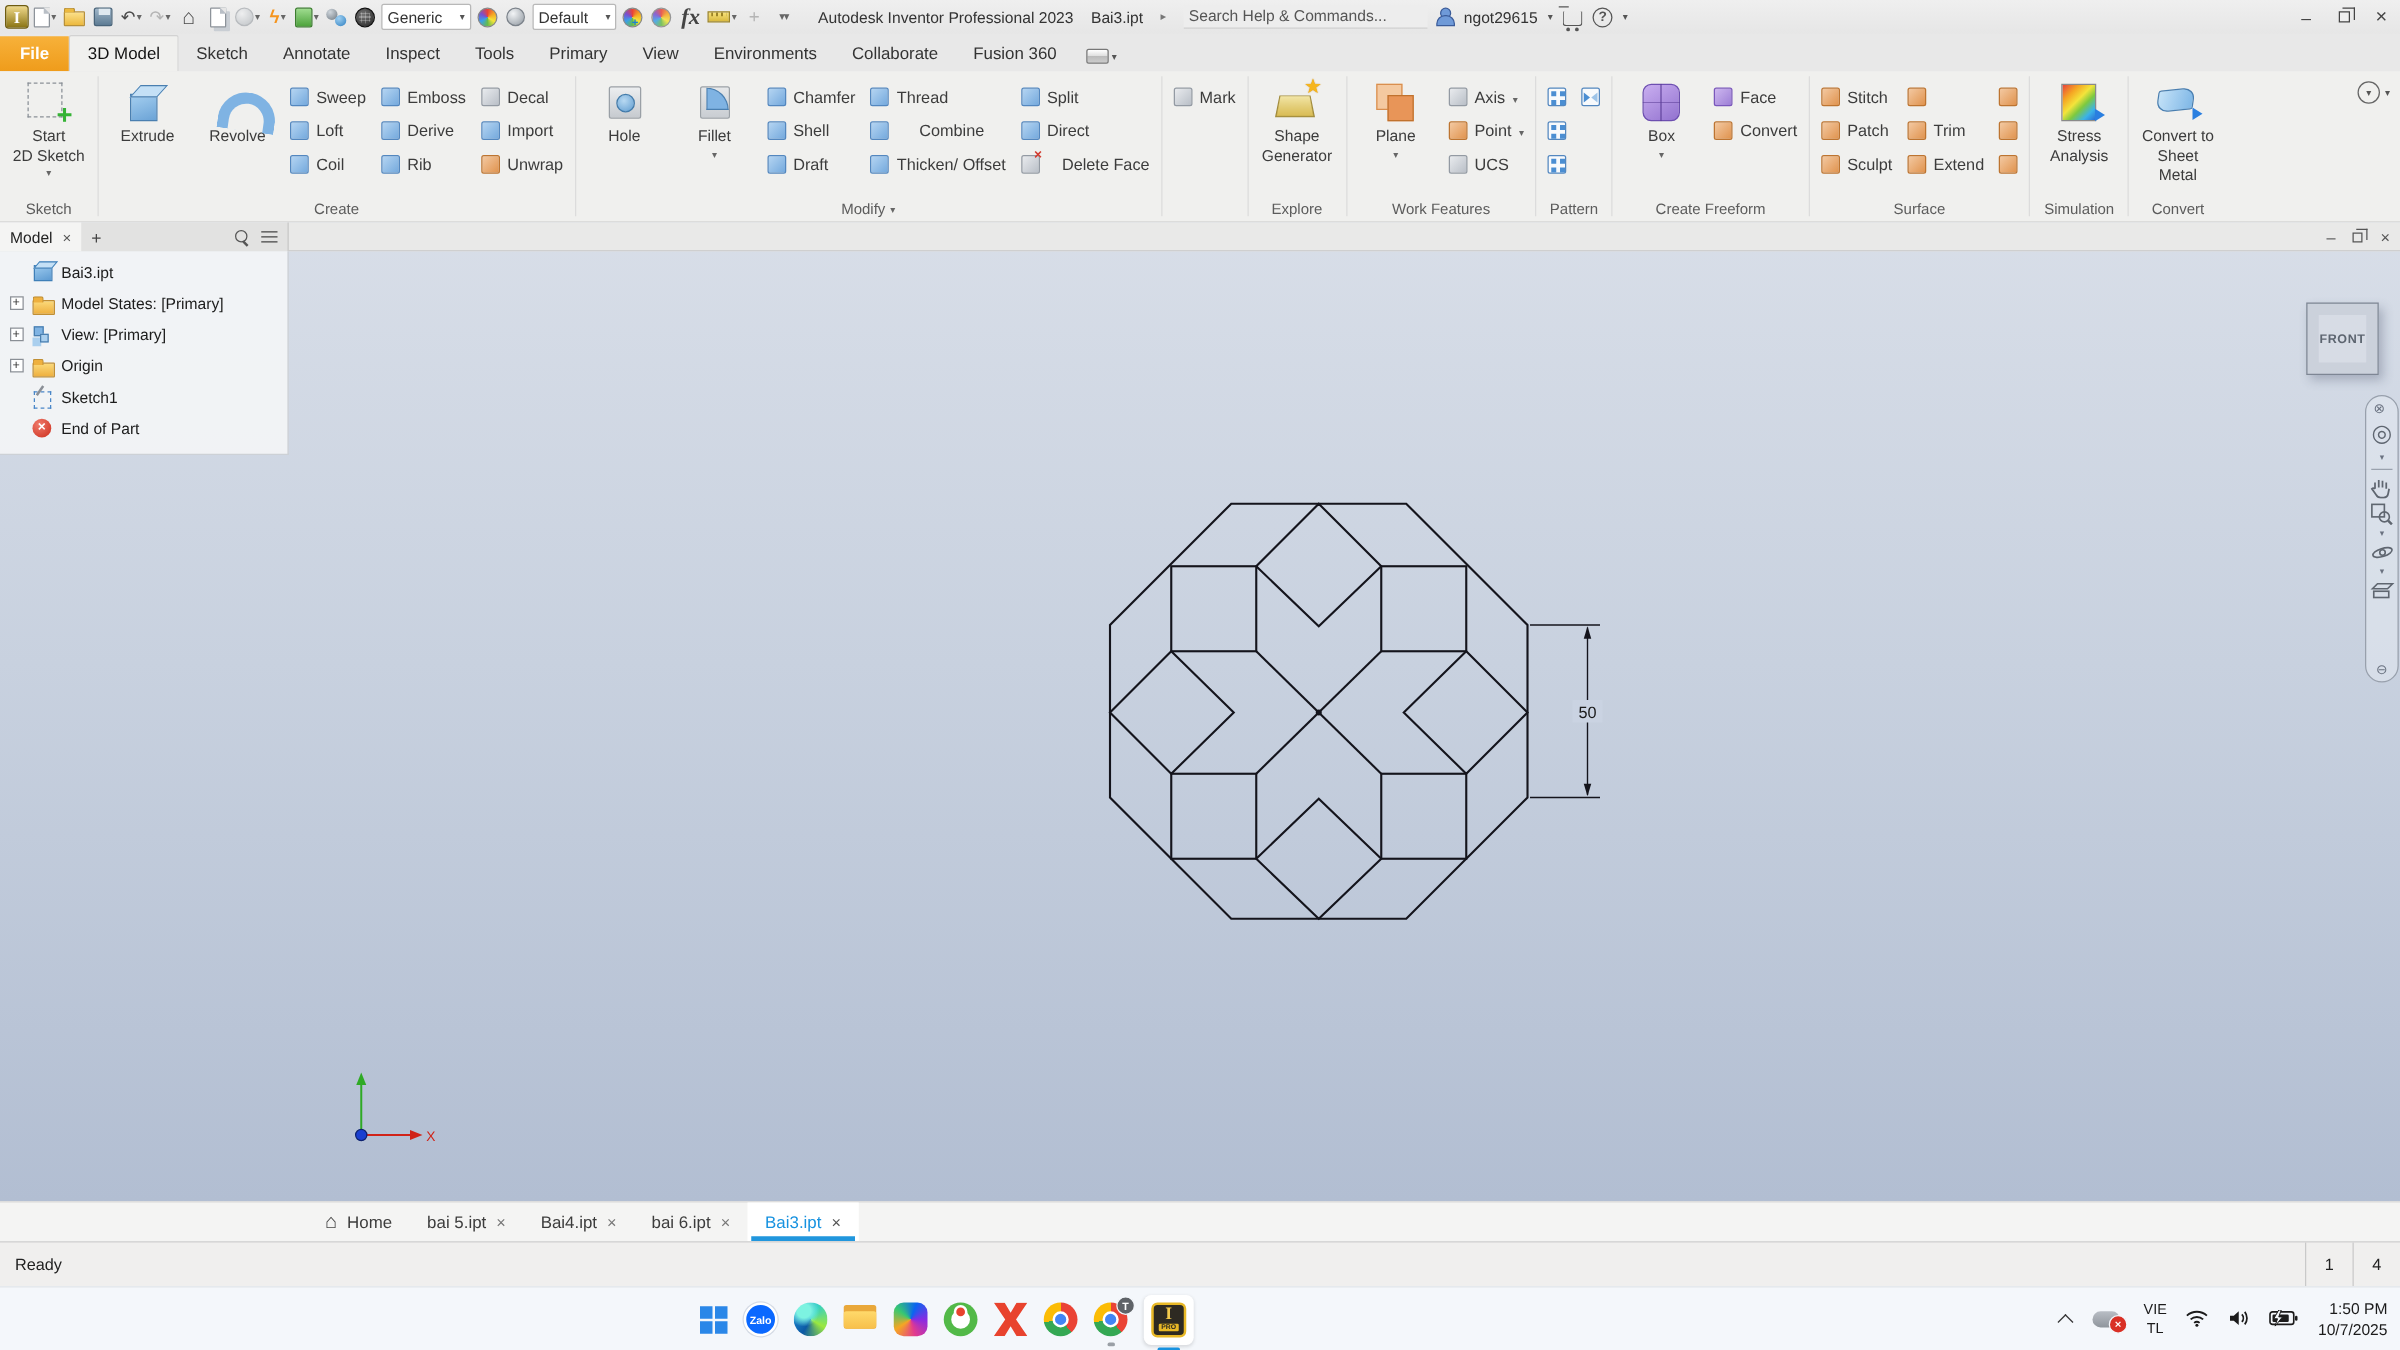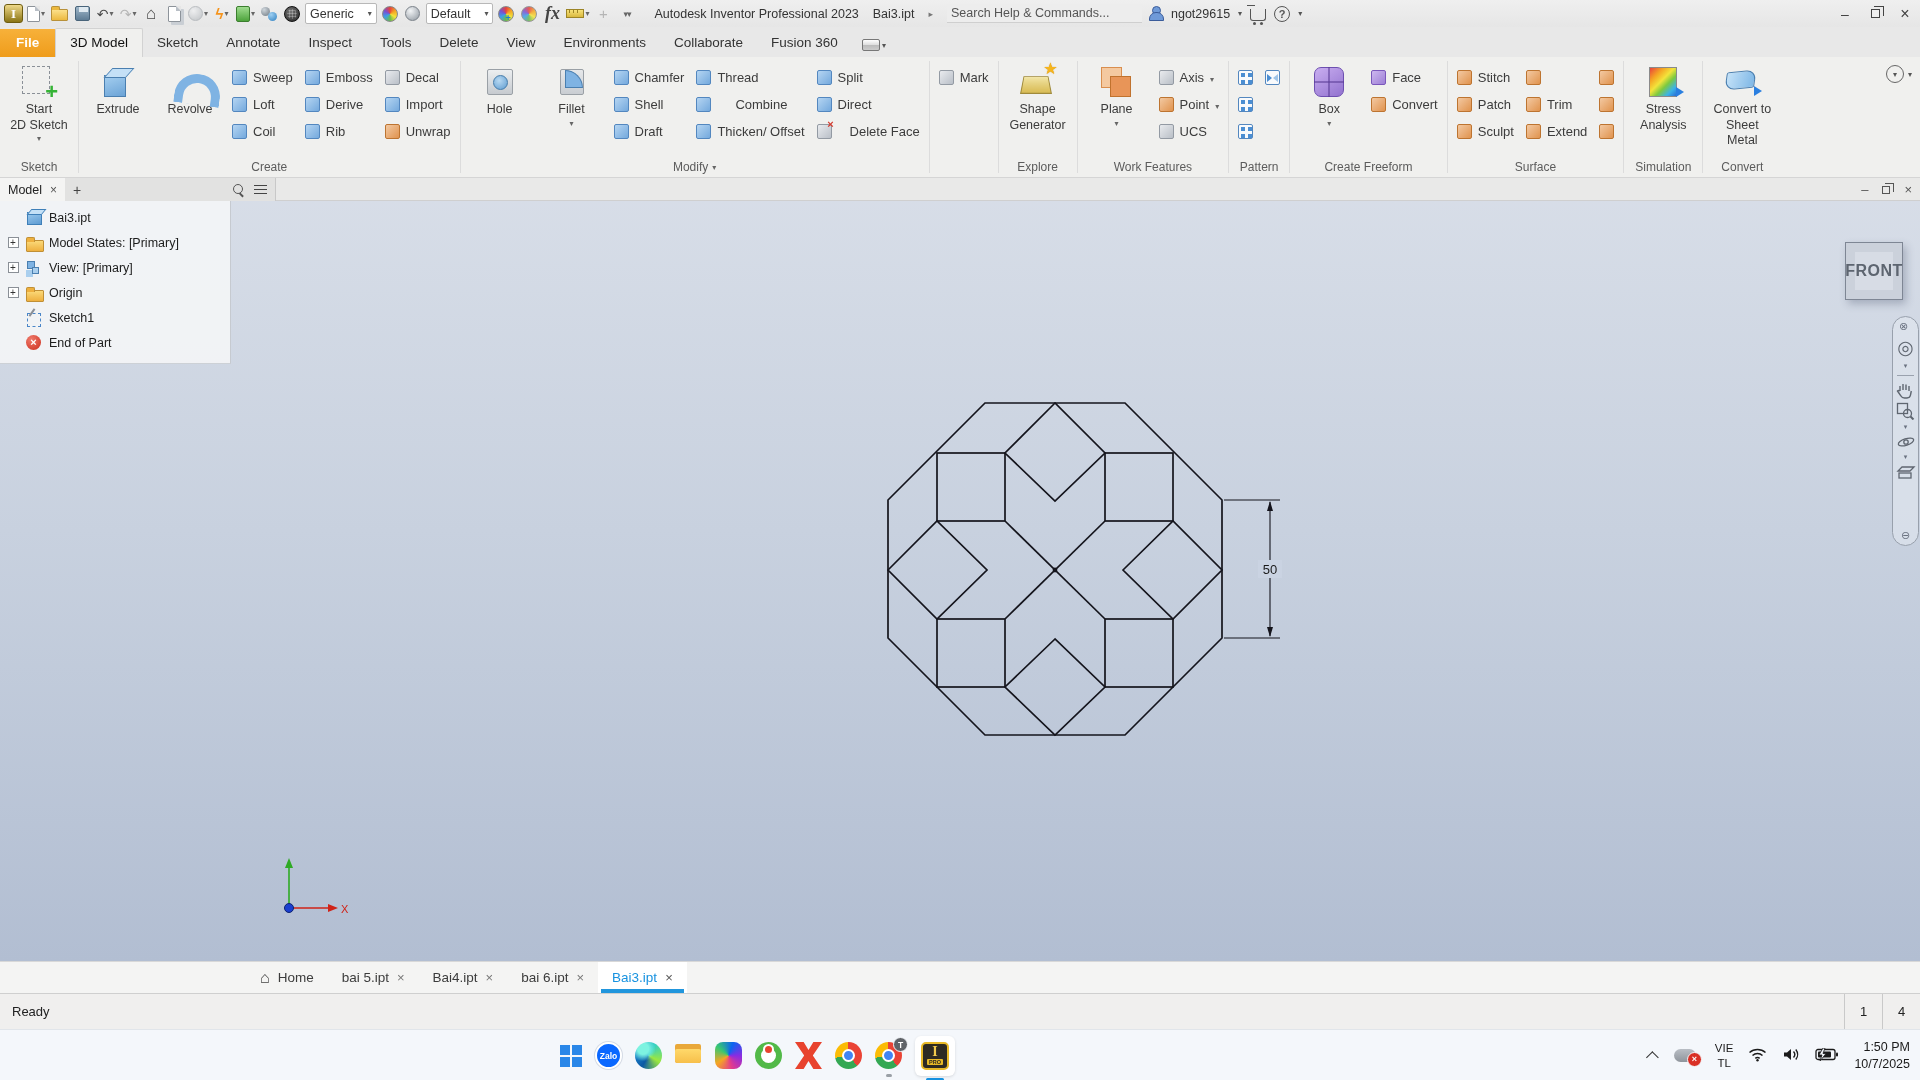--- a/index.html
+++ b/index.html
@@ -105,21 +105,21 @@
   .bi-stress::before { content:""; position:absolute; inset:2px 4px; background:linear-gradient(135deg,#e8423c 0%,#f5a623 25%,#f3e43b 45%,#7dc93f 62%,#3bb3e8 82%,#2a6fd6 100%); border:1px solid #8a8a8a; }
   .bi-stress::after { content:""; position:absolute; right:-3px; bottom:2px; border-style:solid; border-width:5px 0 5px 8px; border-color:transparent transparent transparent #2a7fe0; }
   .bi-convertsm::before { content:""; position:absolute; left:2px; top:6px; width:27px; height:16px; background:linear-gradient(100deg,#c4e2f8,#7fb7e6); border:1px solid #4a7fb0; border-radius:2px 10px 2px 10px; transform:skewX(-14deg) rotate(-6deg); }
   .bi-convertsm::after { content:""; position:absolute; right:-2px; bottom:3px; border-style:solid; border-width:5px 0 5px 8px; border-color:transparent transparent transparent #2a7fe0; }
   #ribbon-collapse { display:flex; align-items:flex-start; gap:4px; padding:8px 8px 0 4px; margin-left:auto; color:#555; }
   .circ-dd { width:18px; height:18px; border:1.2px solid #666; border-radius:50%; display:flex; align-items:center; justify-content:center; font-size:8px; color:#555; }
 
   
   #canvas { position:absolute; left:0; top:178px; width:1920px; height:783px; background:linear-gradient(#d8dee8,#c8d1df 45%,#b2bed2); }
   #docstrip { position:absolute; left:0; top:0; width:1920px; height:23px; background:#e9e9e8; border-bottom:1px solid #cfcfcf; }
-  #browser-tabs { position:absolute; left:0; top:0; width:276px; height:23px; display:flex; align-items:center; background:#e2e2e1; border-right:1px solid #c8c8c8; }
+  #browser-tabs { position:absolute; left:0; top:0; width:231px; height:23px; display:flex; align-items:center; background:#e2e2e1; border-right:1px solid #c8c8c8; }
   #browser-model-tab { height:23px; display:flex; align-items:center; gap:8px; background:#f4f4f3; padding:0 8px; font-size:12.5px; color:#222; }
   #browser-model-tab .x { color:#555; font-size:12px; }
   #browser-add { color:#444; font-size:14px; padding:0 8px; }
   #browser-tools { margin-left:auto; display:flex; align-items:center; gap:10px; padding-right:8px; }
   .mag { width:11px; height:11px; position:relative; }
   .mag::before{content:"";position:absolute;left:0;top:0;width:8px;height:8px;border:1.5px solid #555;border-radius:50%;}
   .mag::after{content:"";position:absolute;right:0;bottom:0;width:5px;height:1.5px;background:#555;transform:rotate(45deg);}
   .hamb { width:13px; height:9px; border-top:1.5px solid #444; border-bottom:1.5px solid #444; position:relative; }
   .hamb::before{content:"";position:absolute;left:0;top:2.5px;width:13px;height:1.5px;background:#444;}
   #strip-controls { position:absolute; right:4px; top:0; height:23px; display:flex; align-items:center; gap:14px; padding-right:4px; color:#555; }
@@ -138,21 +138,21 @@
   .t-folder::after { content:""; position:absolute; left:0; top:3px; width:7px; height:4px; background:#eeb03f; border:1px solid #c08f35; border-bottom:none; border-radius:2px 2px 0 0; }
   .t-view::before { content:""; position:absolute; left:1px; top:2px; width:6px; height:6px; background:#7fb3e3; border:1px solid #4a7fb0; }
   .t-view::after { content:""; position:absolute; left:6px; top:8px; width:5px; height:5px; background:#aacfee; border:1px solid #4a7fb0; box-shadow:-6px 3px 0 #aacfee; }
   .t-sketch::before { content:""; position:absolute; left:1px; top:4px; width:12px; height:12px; border:1.3px dashed #4a86c8; }
   .t-sketch::after { content:""; position:absolute; left:5px; top:-1px; width:2px; height:9px; background:#8a8f96; transform:rotate(35deg); }
   .t-end::before { content:"×"; position:absolute; left:0; top:1px; width:15px; height:15px; border-radius:50%; background:radial-gradient(circle at 35% 30%,#ef7a6b,#cc2d1c); color:#fff; font-weight:bold; font-size:11px; text-align:center; line-height:14px; }
 
   
   #viewcube { position:absolute; left:1845px; top:64px; width:58px; height:58px; background:rgba(201,207,217,.88); border:1.5px solid #7e8694; box-shadow:3px 4px 8px rgba(60,70,95,.3); display:flex; align-items:center; justify-content:center; }
   #viewcube .inner { position:absolute; inset:9px; background:rgba(226,230,237,.55); }
-  #viewcube .lbl { position:relative; font-size:16px; font-weight:bold; color:#5d6570; letter-spacing:.5px; }
+  #viewcube .lbl { position:relative; font-size:10px; font-weight:bold; color:#5d6570; letter-spacing:.5px; }
 
   
   #navbar { position:absolute; left:1892px; top:138px; width:27px; height:230px; border:1px solid #98a0ac; border-radius:14px; background:rgba(228,233,241,.55); display:flex; flex-direction:column; align-items:center; padding:3px 0; gap:3px; color:#5f6670; }
   #navbar .nv { display:flex; align-items:center; justify-content:center; width:21px; }
   #navbar .dd { font-size:7px; color:#6a7280; }
   #navbar .nsep { width:17px; height:1px; background:#9aa2ae; margin:2px 0; }
   .nx { font-size:11px; color:#6a7280; }
 
   
   #origin-triad { position:absolute; left:272px; top:678px; }
@@ -314,21 +314,21 @@
   </div>
 
   <div id="tabrow" data-name="ribbon-tab-row">
     <div id="ribbon-tabs" style="display:flex;align-items:flex-end;">
         <div class="rtab file" data-name="ribbon-tab-file">File</div>
         <div class="rtab active" data-name="ribbon-tab-3d-model">3D Model</div>
         <div class="rtab" data-name="ribbon-tab-sketch">Sketch</div>
         <div class="rtab" data-name="ribbon-tab-annotate">Annotate</div>
         <div class="rtab" data-name="ribbon-tab-inspect">Inspect</div>
         <div class="rtab" data-name="ribbon-tab-tools">Tools</div>
-        <div class="rtab" data-name="ribbon-tab-manage">Delete</div>
+        <div class="rtab" data-name="ribbon-tab-manage">Primary</div>
         <div class="rtab" data-name="ribbon-tab-view">View</div>
         <div class="rtab" data-name="ribbon-tab-environments">Environments</div>
         <div class="rtab" data-name="ribbon-tab-collaborate">Collaborate</div>
         <div class="rtab" data-name="ribbon-tab-fusion-360">Fusion 360</div>
       </div>
     <div id="tabrow-extra" data-name="panel-display-options">
       <span class="tr-ico" data-name="ribbon-display-icon"></span>
       <span class="dd" style="font-size:8px;">▾</span>
     </div>
   </div>

